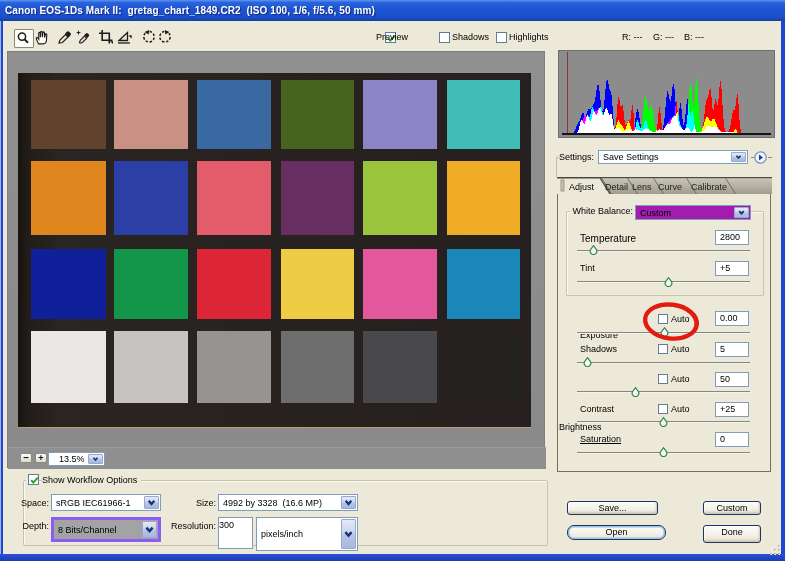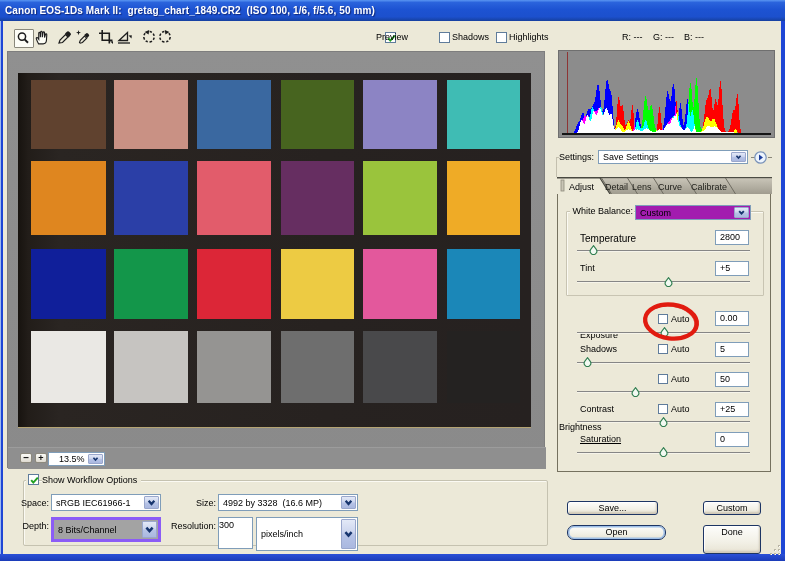--- a/index.html
+++ b/index.html
@@ -282,21 +282,21 @@
     <span style="position:absolute;top:1px;right:1px;bottom:1px;width:15px;background:linear-gradient(180deg,#e3e9f7,#ccd5ee 45%,#b6c3e6 55%,#aab8e0);border:1px solid #9aa7cc;border-radius:1px;box-sizing:border-box">
       <svg width="13" height="100%" viewBox="0 0 13 12" preserveAspectRatio="xMidYMid meet" style="display:block;margin:0 auto;height:100%">
         <path d="M3.4 4.2 L6.5 7.6 L9.6 4.2" fill="none" stroke="#17356e" stroke-width="2.5"></path>
       </svg>
     </span>
   </div>
 
 <div style="position:absolute;left:567px;top:501px;width:91px;height:14px;border:1px solid #1d3564;border-radius:3px;background:linear-gradient(180deg,#fdfdfb,#f2f0e6 60%,#e7e3d3);box-shadow:inset -1px -2px 2px #cfc8b8,inset 1px 1px 0 #fff;box-sizing:border-box;font-size:9px;text-align:center;line-height:12px">Save...</div>
 <div style="position:absolute;left:703px;top:501px;width:58px;height:14px;border:1px solid #1d3564;border-radius:3px;background:linear-gradient(180deg,#fdfdfb,#f2f0e6 60%,#e7e3d3);box-shadow:inset -1px -2px 2px #cfc8b8,inset 1px 1px 0 #fff;box-sizing:border-box;font-size:9px;text-align:center;line-height:12px">Custom</div>
 <div style="position:absolute;left:567px;top:525px;width:99px;height:15px;border:1px solid #1d3564;border-radius:7px;background:linear-gradient(180deg,#fdfdfb,#f2f0e6 60%,#e7e3d3);box-shadow:inset 0 0 0 1.5px #9ebfe8;box-sizing:border-box;font-size:9px;text-align:center;line-height:13px">Open</div>
-<div style="position:absolute;left:703px;top:525px;width:58px;height:29px;border:1px solid #1d3564;border-radius:3px;background:linear-gradient(180deg,#fdfdfb,#f2f0e6 60%,#e7e3d3);box-shadow:inset -1px -2px 2px #cfc8b8,inset 1px 1px 0 #fff;box-sizing:border-box;font-size:9px;text-align:center;line-height:13px">Done</div>
+<div style="position:absolute;left:703px;top:525px;width:58px;height:18px;border:1px solid #1d3564;border-radius:3px;background:linear-gradient(180deg,#fdfdfb,#f2f0e6 60%,#e7e3d3);box-shadow:inset -1px -2px 2px #cfc8b8,inset 1px 1px 0 #fff;box-sizing:border-box;font-size:9px;text-align:center;line-height:13px">Done</div>
 
 <svg style="position:absolute;left:770px;top:545px" width="12" height="12" viewBox="0 0 12 12">
  <g fill="#b8b4a4">
       <rect x="8" y="8" width="2" height="2"></rect>
       <rect x="8" y="4" width="2" height="2"></rect>
       <rect x="4" y="8" width="2" height="2"></rect>
       <rect x="8" y="0" width="2" height="2"></rect>
       <rect x="0" y="8" width="2" height="2"></rect>
       <rect x="4" y="4" width="2" height="2"></rect>
     </g>

